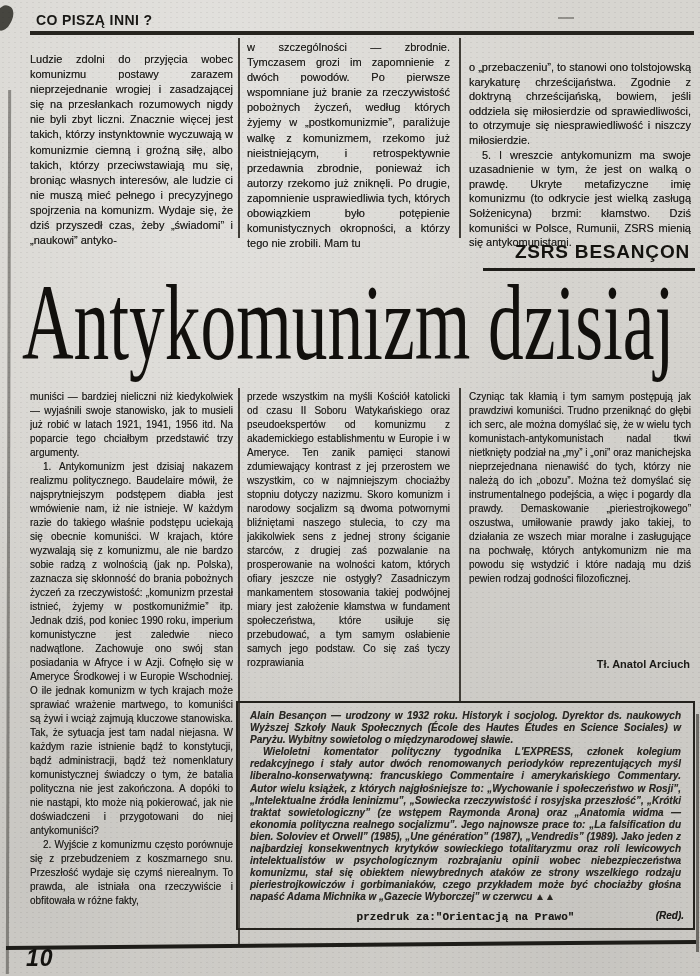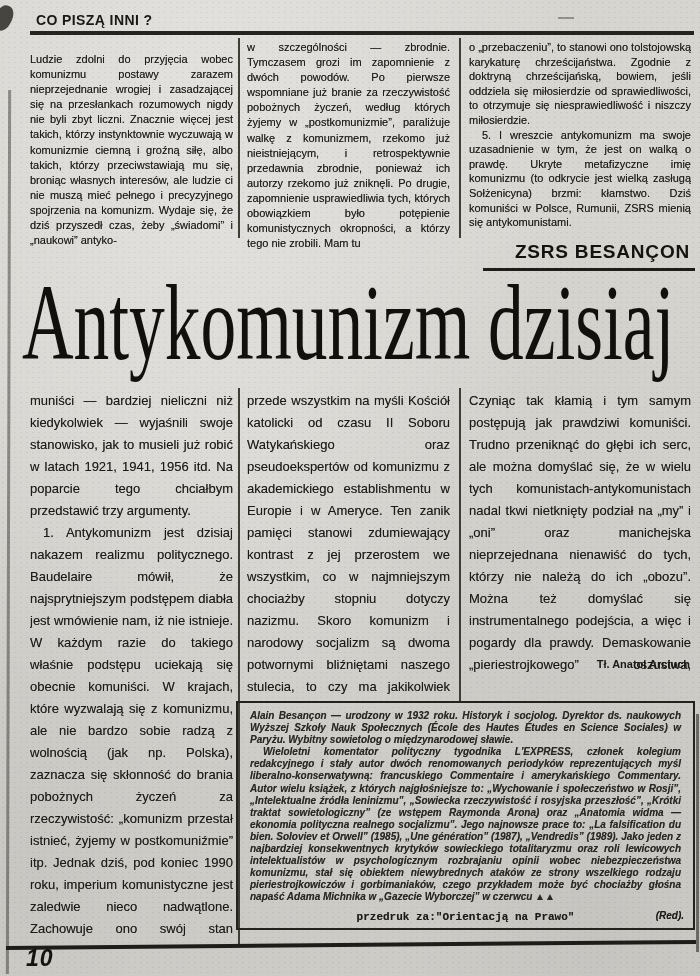--- a/index.html
+++ b/index.html
@@ -24,37 +24,37 @@
   .indent { text-indent:13px; }
   .kicker {
     left:36px; top:12px; font-size:14px; font-weight:bold;
     letter-spacing:.4px; color:#191815; white-space:nowrap;
   }
   .kicker-rule { left:30px; top:31px; width:664px; height:4px; background:#26241f; }
   .tcol { top:40px; height:212px; overflow:hidden; font-size:11px; line-height:15.1px;
           text-shadow:0 0 .4px rgba(20,18,15,.55); }
   .tcol.c1 { left:30px;  width:203px;margin-top:12px; }
   .tcol.c2 { left:247px; width:203px; }
-  .tcol.c3 { left:469px; width:222px; line-height:14.6px; }
+  .tcol.c3 { left:469px; width:222px; line-height:14.6px;margin-top:20px; }
   .vsep { width:1.5px; background:#403d37; }
   .vs-t1 { left:238px; top:38px;  height:200px; }
   .vs-t2 { left:459px; top:38px;  height:200px; }
   .vs-b1 { left:238px; top:388px; height:556px; }
   .vs-b2 { left:459px; top:388px; height:313px; }
   .byline {
     right:10px; top:241px; font-size:19px; font-weight:bold; letter-spacing:.8px;
     color:#14130f; white-space:nowrap;
   }
   .byline-rule { left:483px; top:268px; width:212px; height:3px; background:#1e1d19; }
   .title {
     left:22px; top:268px; font-family:"Liberation Serif", serif; font-size:109px;
     line-height:1; white-space:nowrap; color:#12100d;
     transform:scaleX(0.655); transform-origin:top left;
   }
-  .bcol { top:390px; overflow:hidden; font-size:13px; line-height:22px;
+  .bcol { top:390px; overflow:hidden; font-size:10px; line-height:14px;
           text-shadow:0 0 .4px rgba(20,18,15,.5); }
   .bcol.c1 { left:30px;  width:203px; height:554px; }
   .bcol.c2 { left:247px; width:203px; height:306px; }
   .bcol.c3 { left:469px; width:222px; height:286px; }
   .translator { left:469px; top:658px; width:221px; text-align:right;
     font-weight:bold; font-size:11px; color:#1b1a16; }
   .biobox {
     left:236px; top:701px; width:459px; height:229px; box-sizing:border-box;
     border:2.5px solid #24221d; padding:7px 12px 20px 12px; overflow:hidden;
     font-style:italic; font-weight:bold; font-size:10px; line-height:12.1px;

